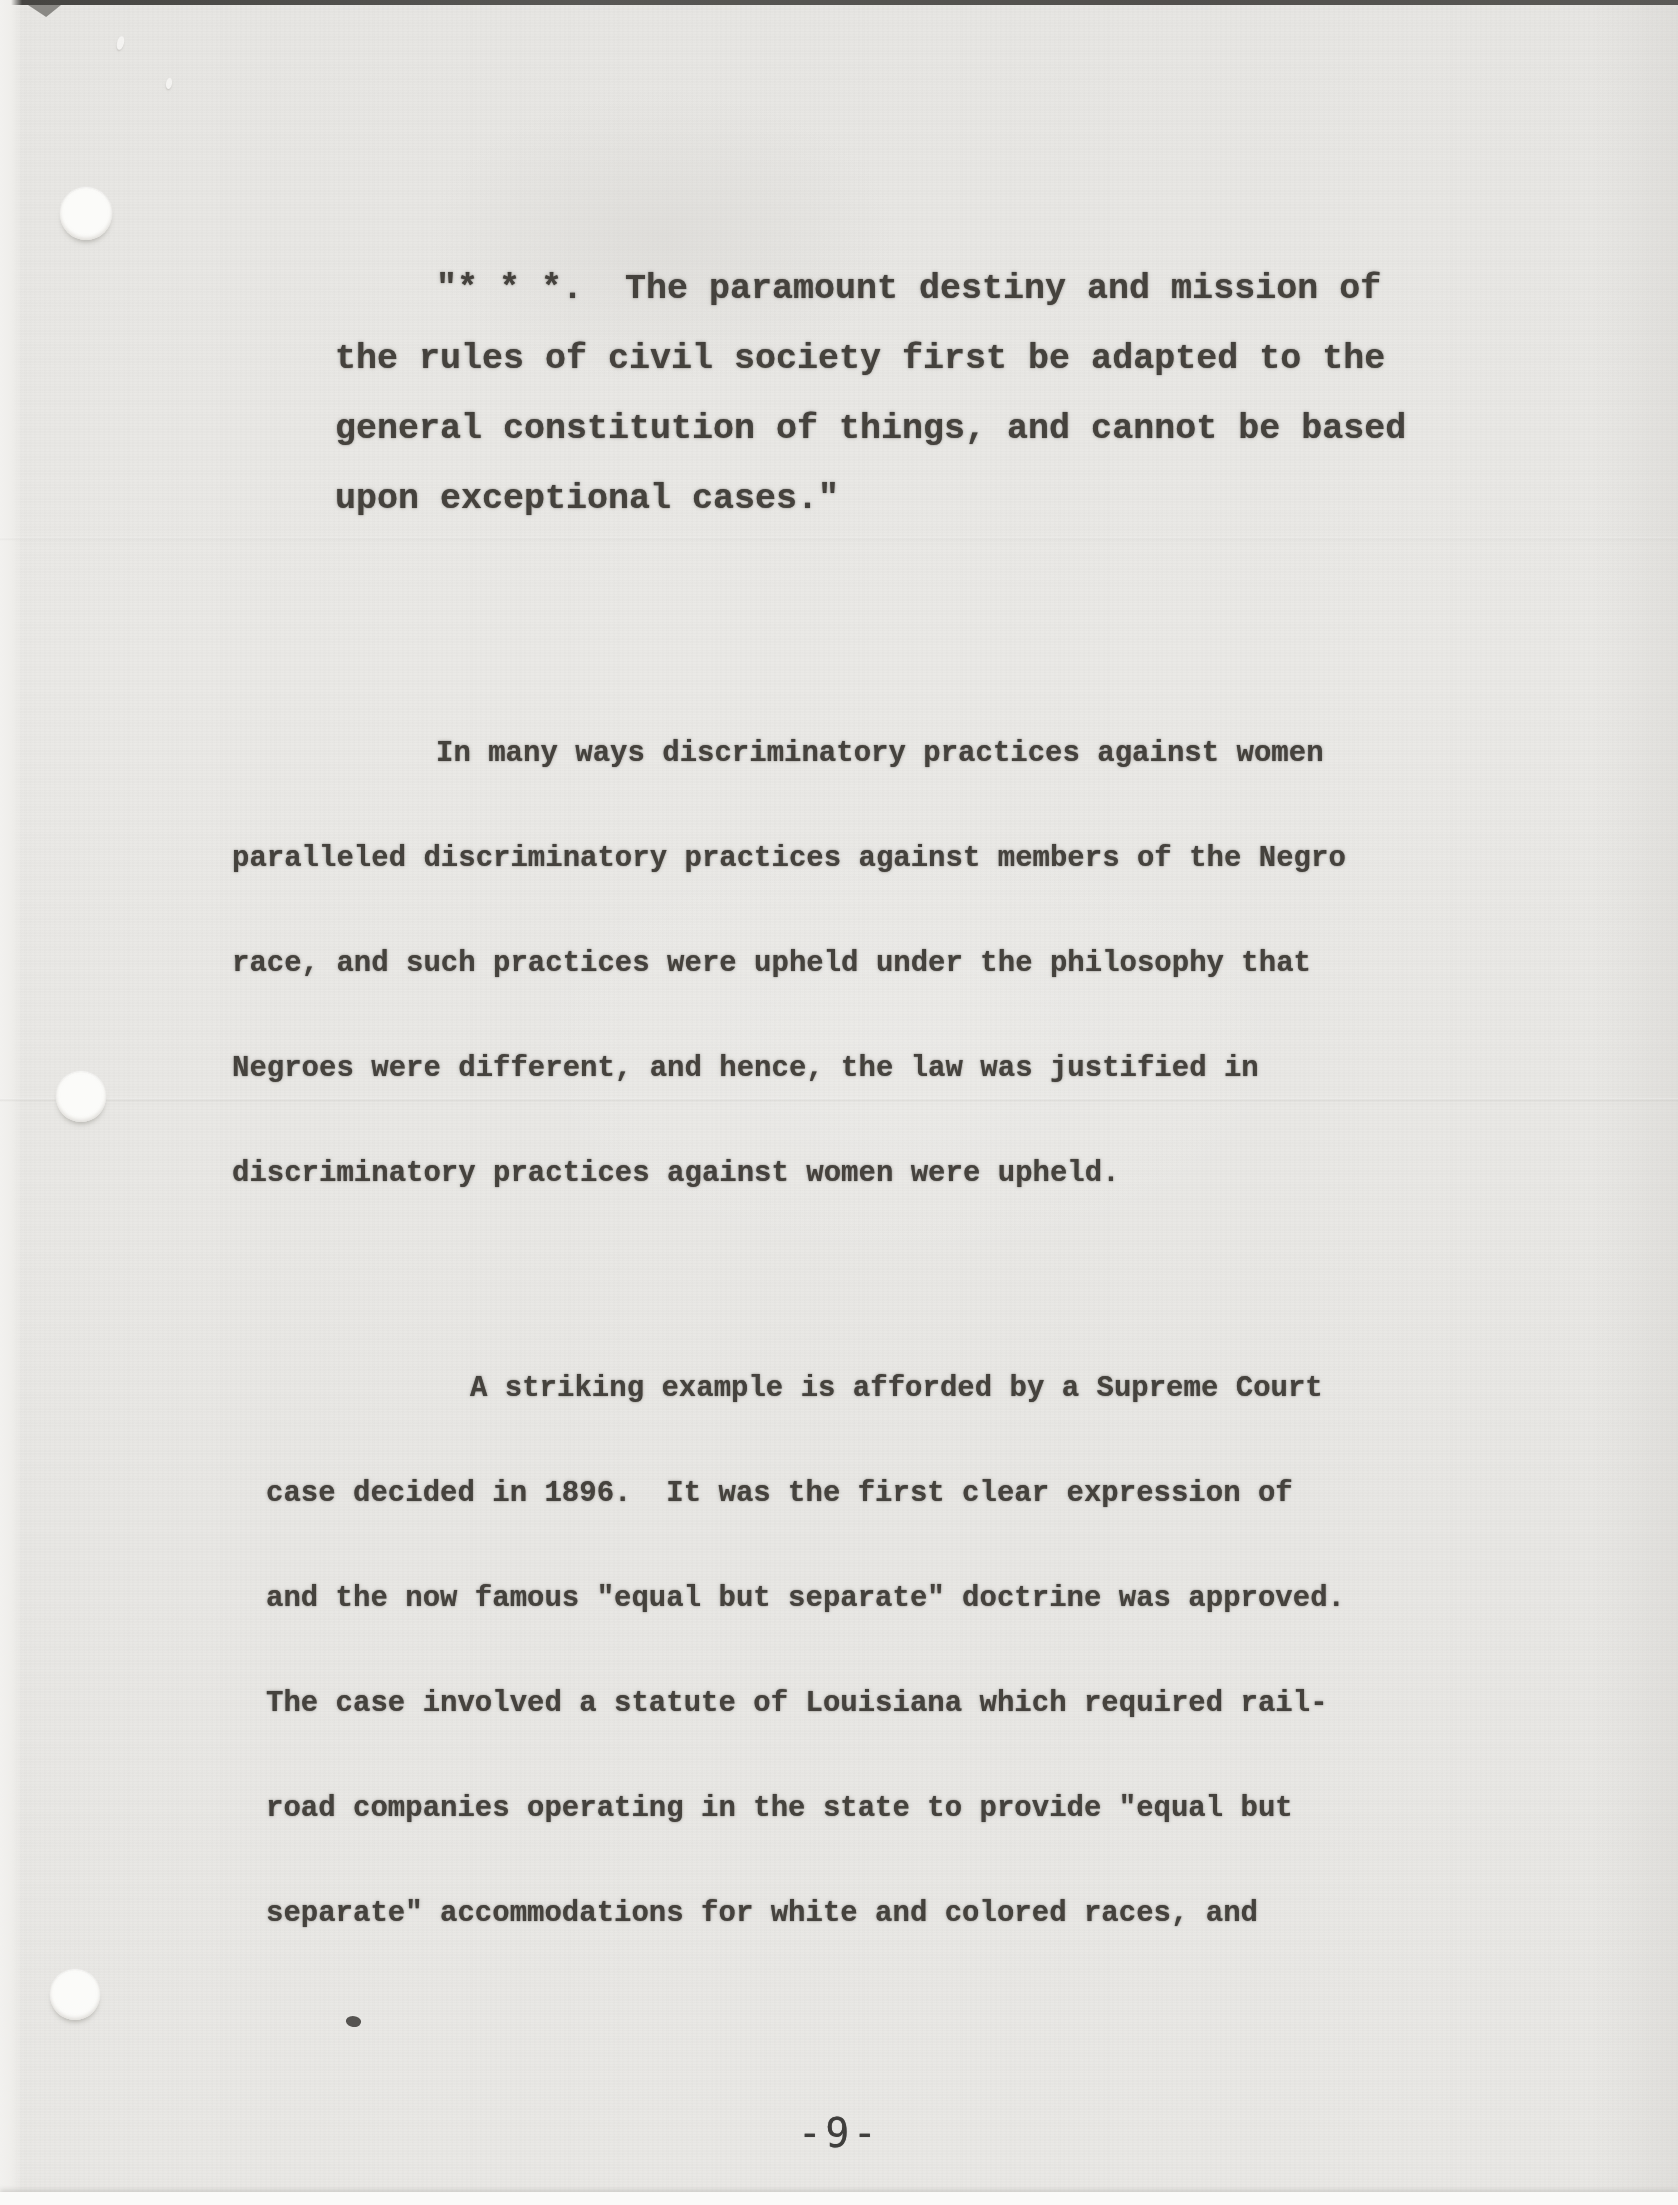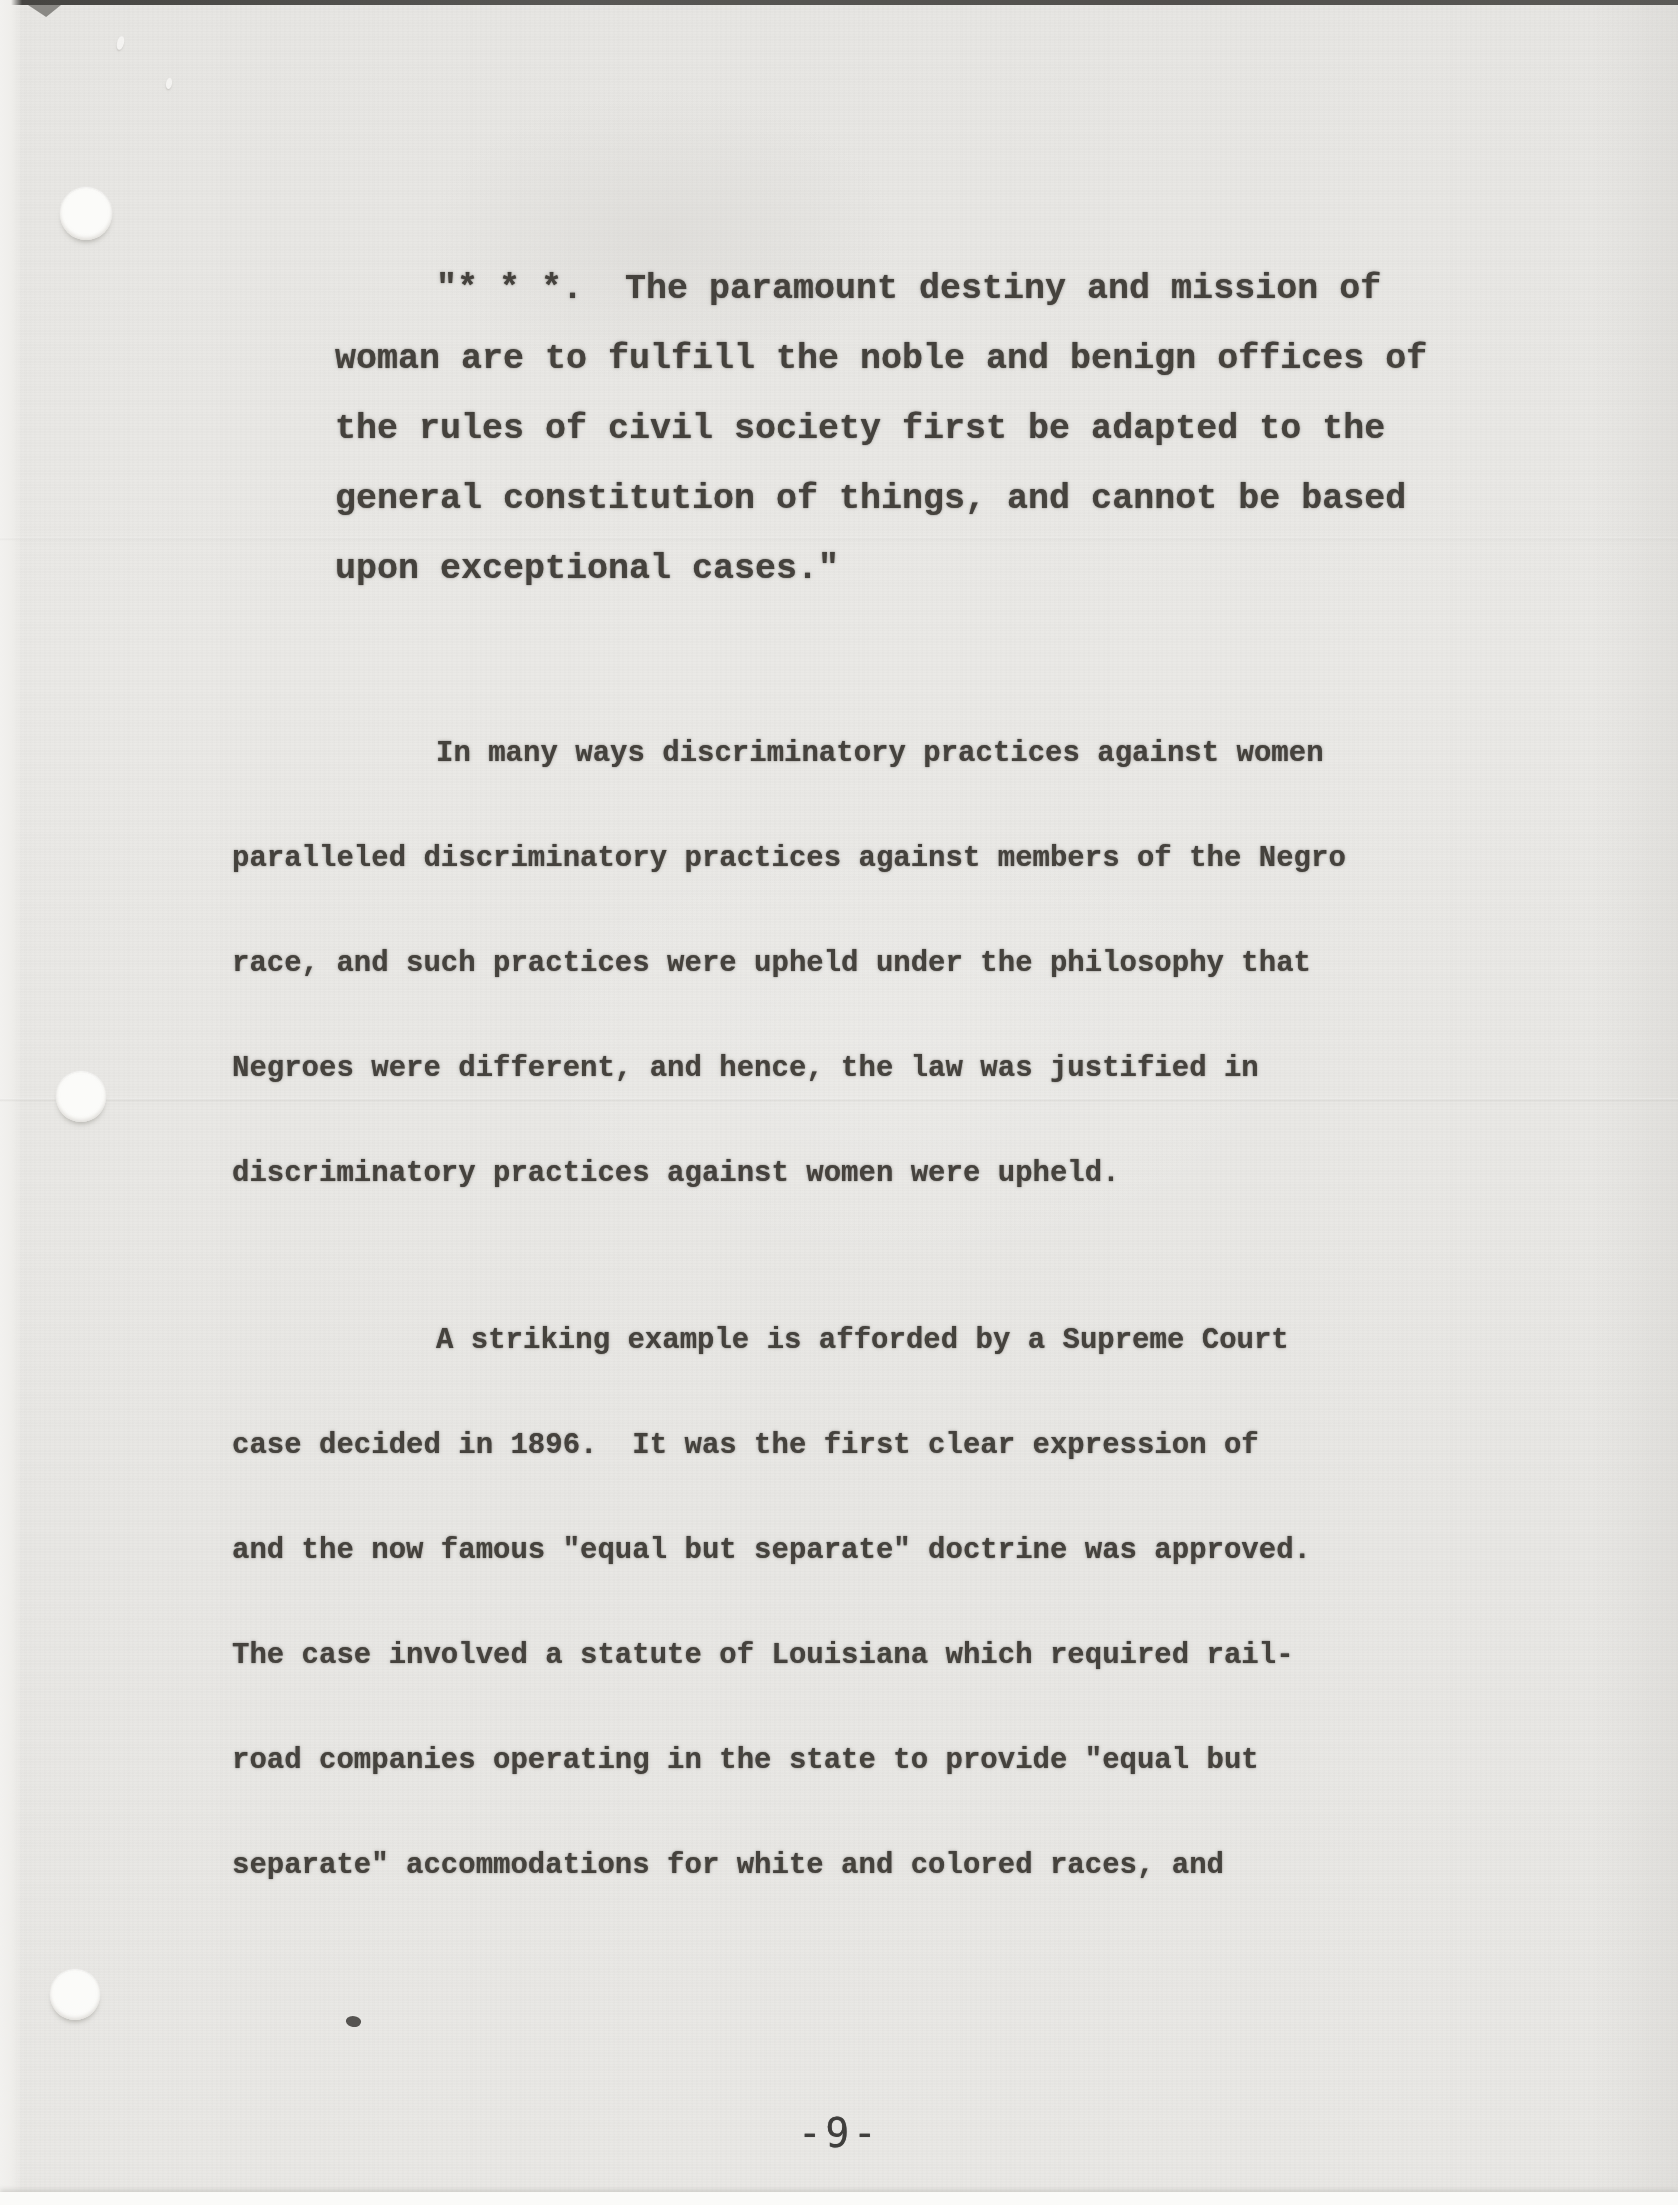--- a/index.html
+++ b/index.html
@@ -83,21 +83,21 @@
     position:absolute; left:335px; top:254px;
     font-size:35px; line-height:70px;
   }
   .quote-block .tline:first-child { text-indent:101px; }
   .para {
     position:absolute; left:232px;
     font-size:29px; line-height:105px;
   }
   .para .tline:first-child { text-indent:204px; }
   .para-1 { top:701px; }
-  .para-2 { top:1288px; }
+  .para-2 { top:1336px;margin-left:34px; }
 
   .page-number {
     position:absolute; left:0; top:2105px; width:1678px;
     text-align:center;
     font-family:"DejaVu Sans Mono", monospace;
     font-weight:400;
     font-size:40px; line-height:56px; letter-spacing:3.5px;
     color:#403f3d;
     text-shadow:0 0 0.7px rgba(64,63,61,0.8);
   }
@@ -117,21 +117,20 @@
   <div class="hole hole-1"></div>
   <div class="hole hole-2"></div>
   <div class="hole hole-3"></div>
 
   <div class="dent dent-1"></div>
   <div class="dent dent-2"></div>
   <div class="speck speck-1"></div>
 
   <div class="quote-block">
     <div class="tline">"* * *.  The paramount destiny and mission of</div>
-    <div class="tline">woman are to fulfill the noble and benign offices of</div>
     <div class="tline">the rules of civil society first be adapted to the</div>
     <div class="tline">general constitution of things, and cannot be based</div>
     <div class="tline">upon exceptional cases."</div>
   </div>
 
   <div class="para para-1">
     <div class="tline">In many ways discriminatory practices against women</div>
     <div class="tline">paralleled discriminatory practices against members of the Negro</div>
     <div class="tline">race, and such practices were upheld under the philosophy that</div>
     <div class="tline">Negroes were different, and hence, the law was justified in</div>

